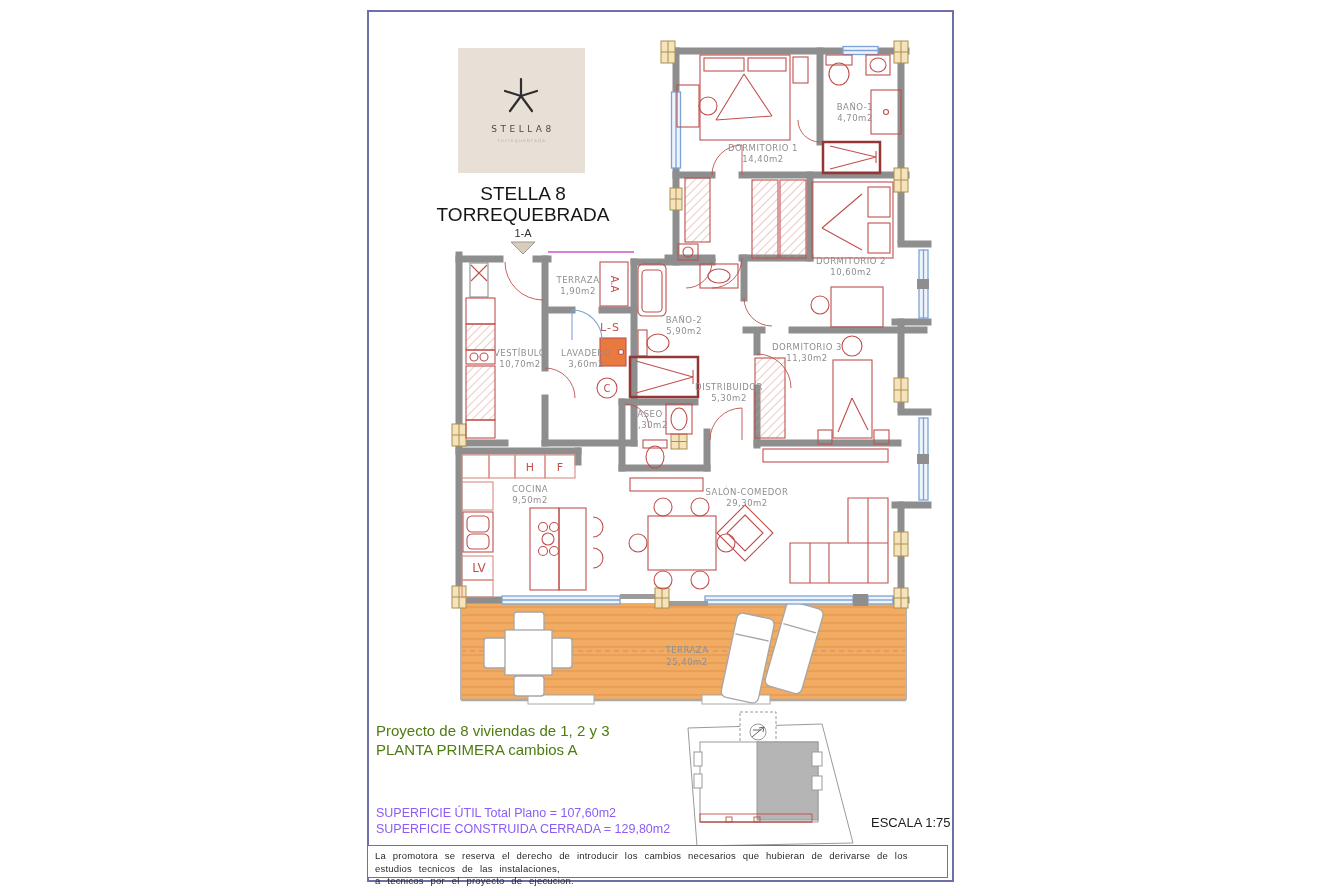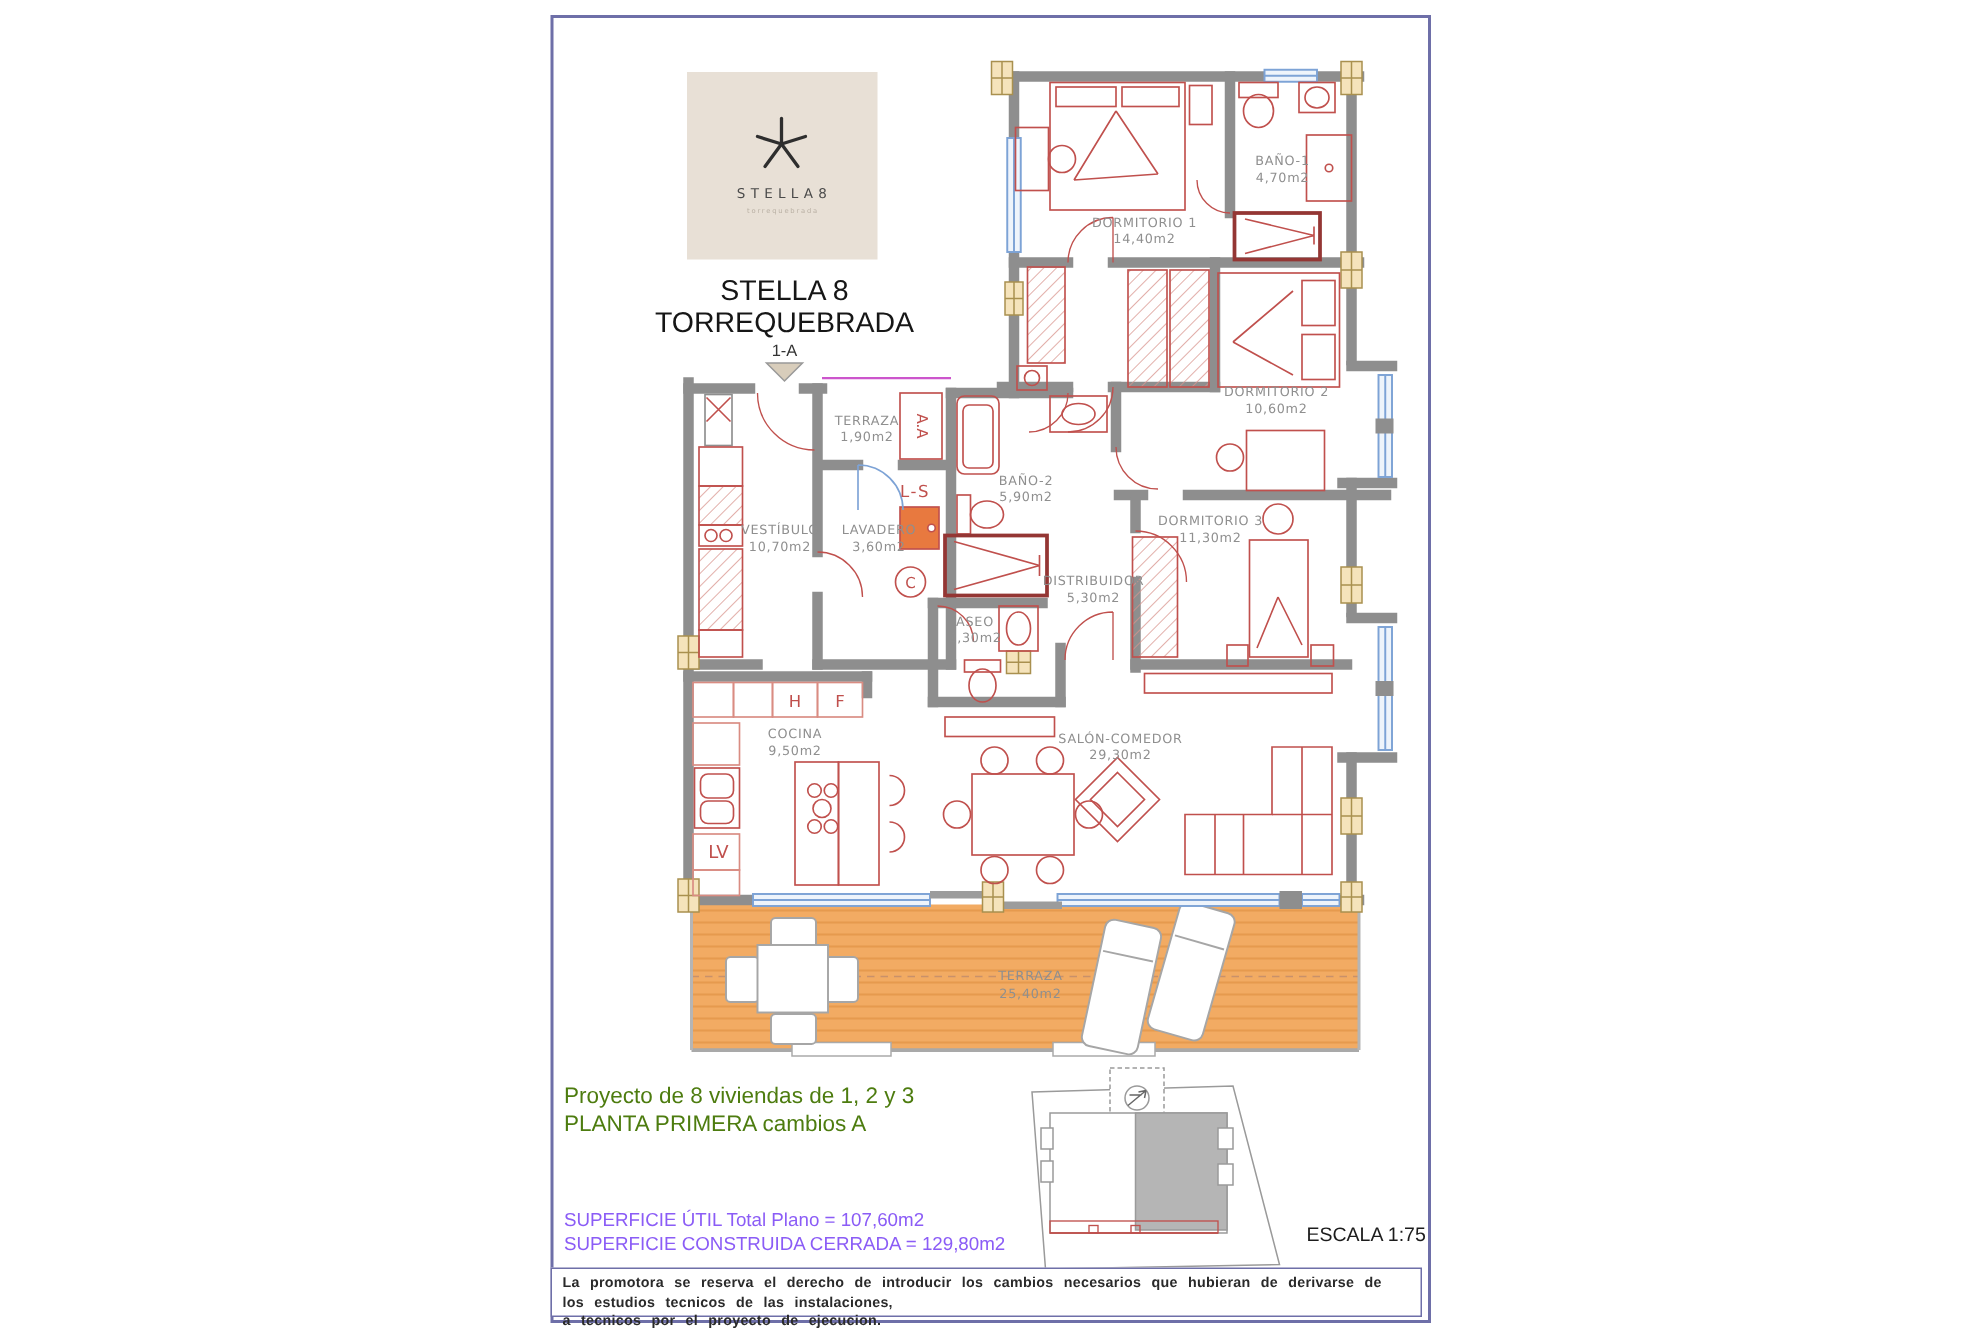--- a/index.html
+++ b/index.html
@@ -9,21 +9,21 @@
          border:2px solid #6e6fa8;background:#ffffff;}
   svg.plan{position:absolute;left:0;top:0;width:1320px;height:895px;}
   .proj-block{position:absolute;left:376px;top:722px;width:300px;
               font-size:15px;line-height:18.5px;color:#4d7c0f;}
   .surf-block{position:absolute;left:376px;top:766px;width:330px;
               font-size:12.5px;line-height:15.5px;color:#8b5cf6;margin-top:40px;}
   .scale-label{position:absolute;left:871px;top:815px;font-size:13px;color:#1c1c1c;}
   .disclaimer{position:absolute;left:367px;top:845px;width:581px;height:33px;
               border:1.5px solid #6e6fa8;background:#fff;box-sizing:border-box;
               font-size:9.5px;line-height:12.5px;color:#2a2a2a;
-              padding:4px 6px 0 7px;word-spacing:4px;letter-spacing:0.2px;font-weight:bold;}
+              padding:4px 6px 0 7px;word-spacing:4px;letter-spacing:0.2px;}
   .svgtext{font-family:"DejaVu Sans",sans-serif;}
 </style>
 </head>
 <body>
 
 <div class="frame"></div>
 
 <svg class="plan" viewBox="0 0 1320 895">
   <defs>
     <pattern id="hatch" width="6" height="6" patternUnits="userSpaceOnUse" patternTransform="rotate(45)">

